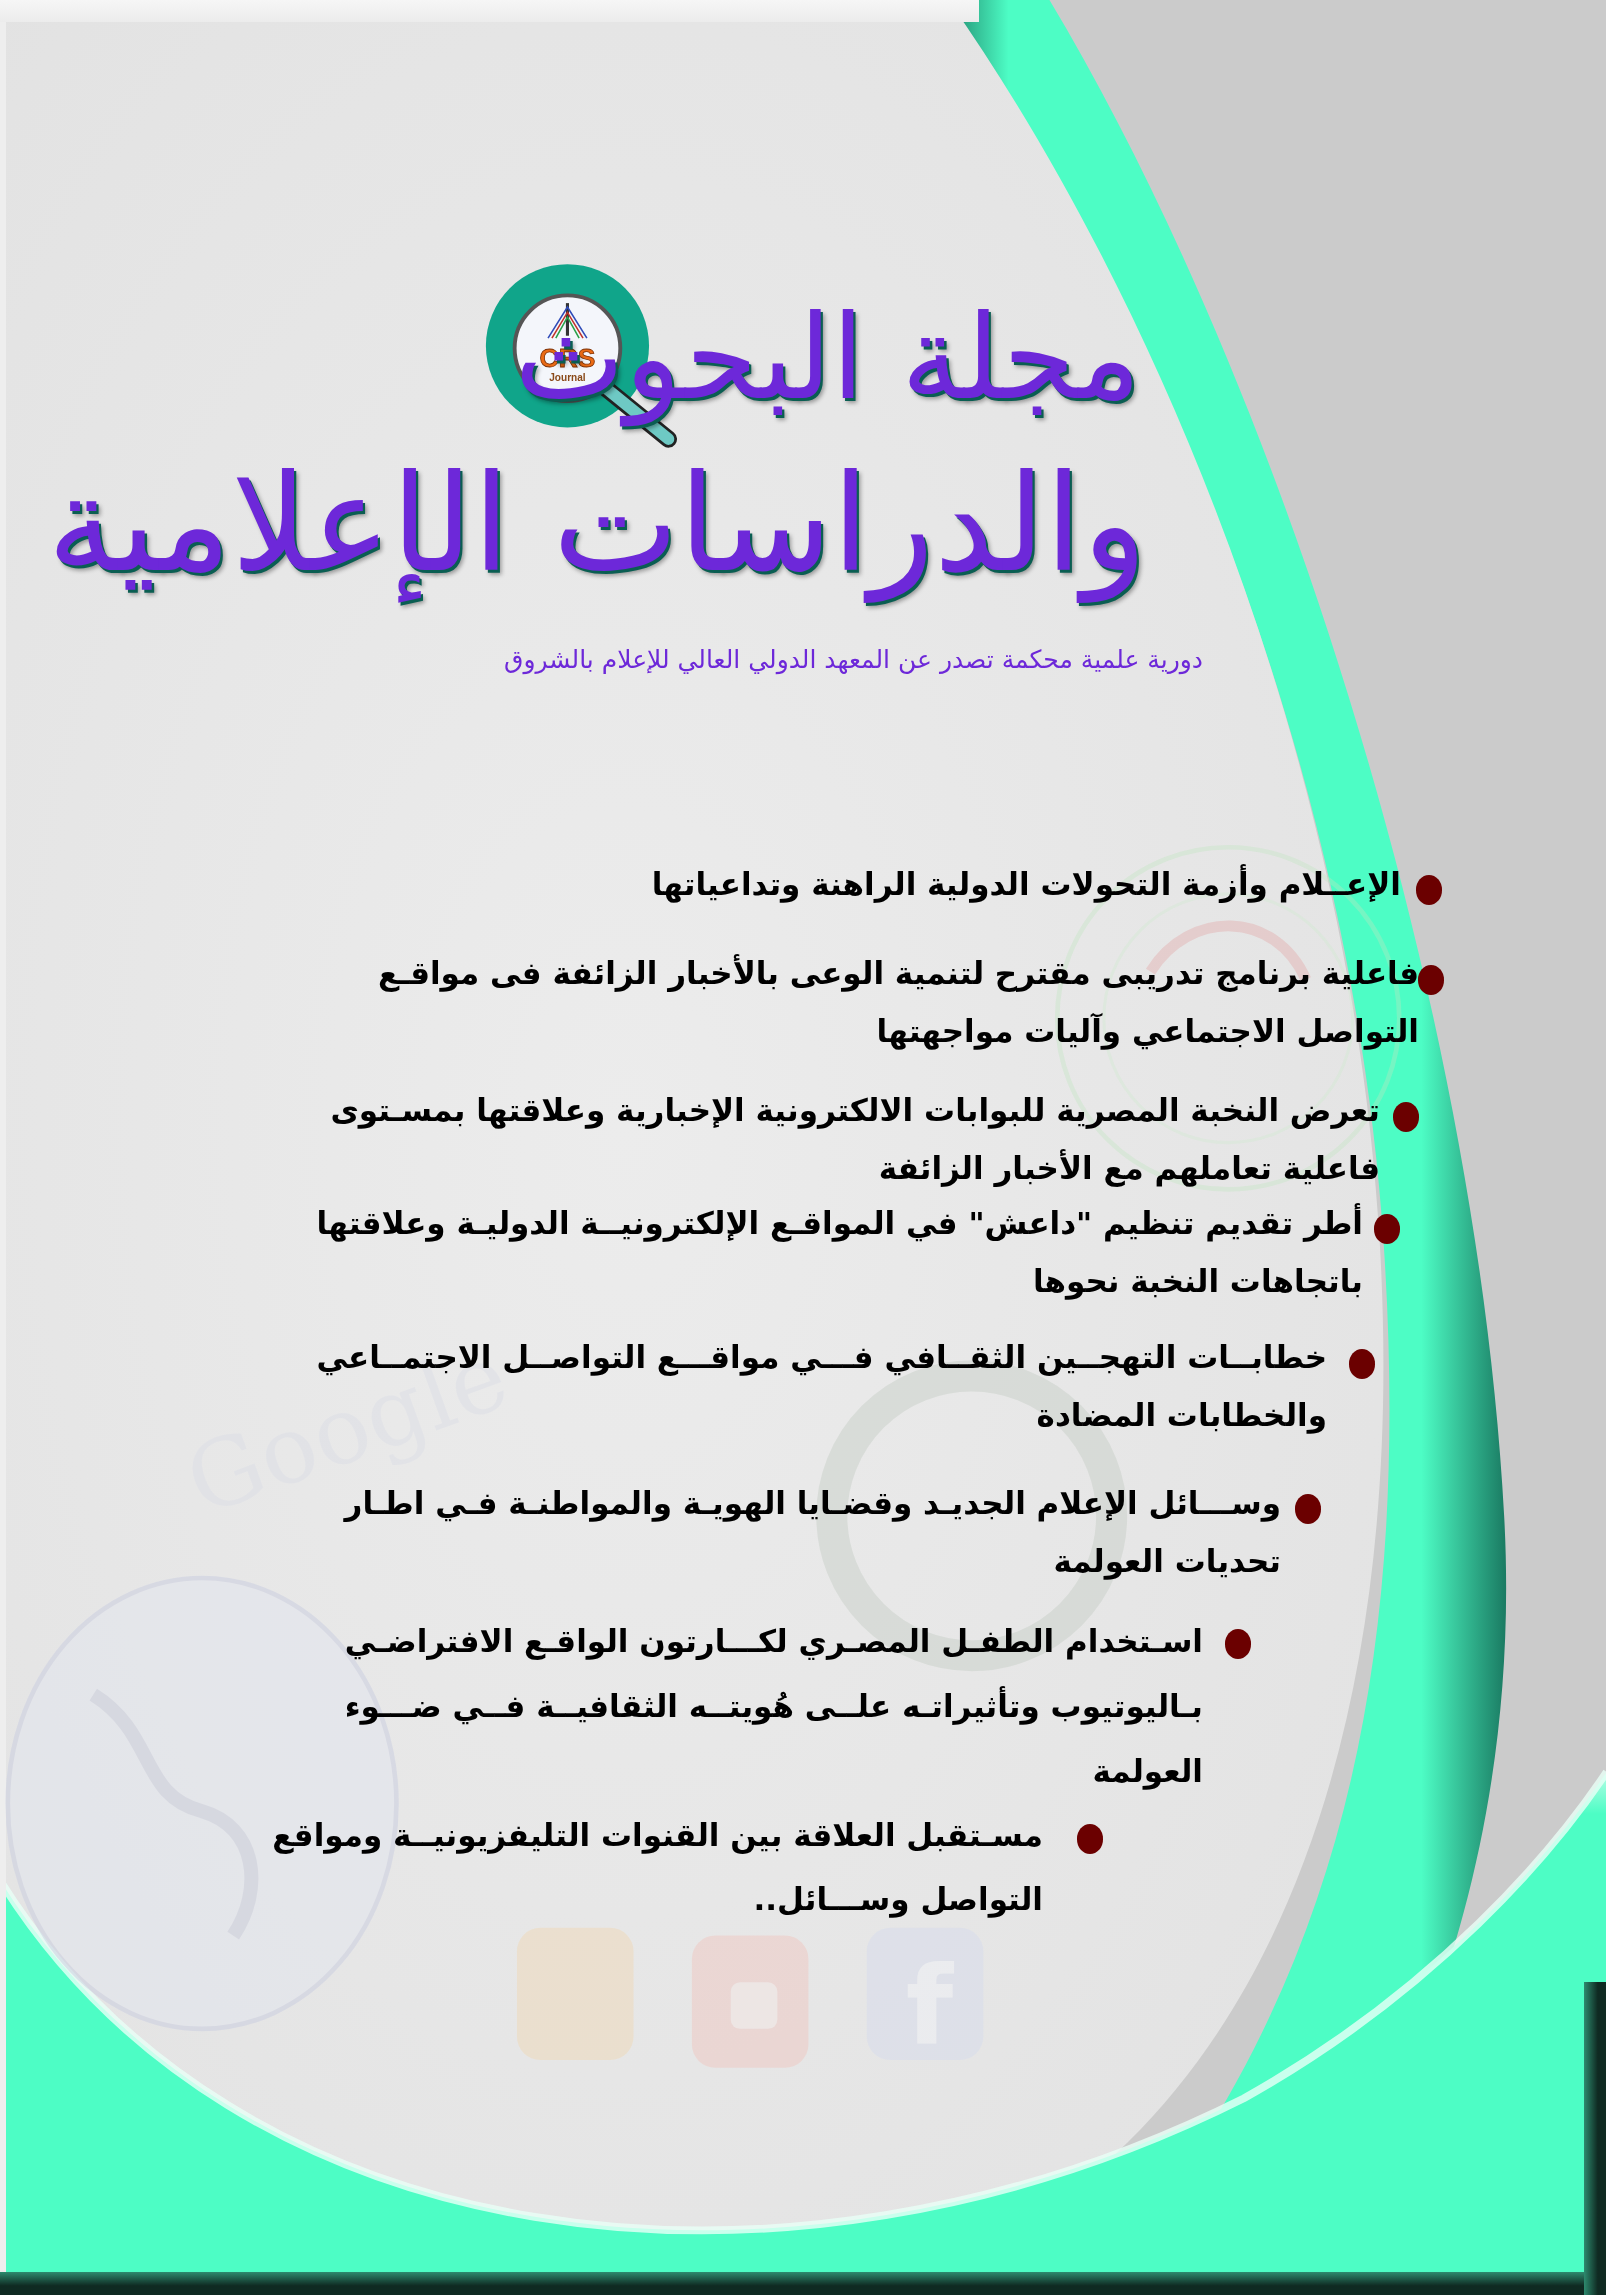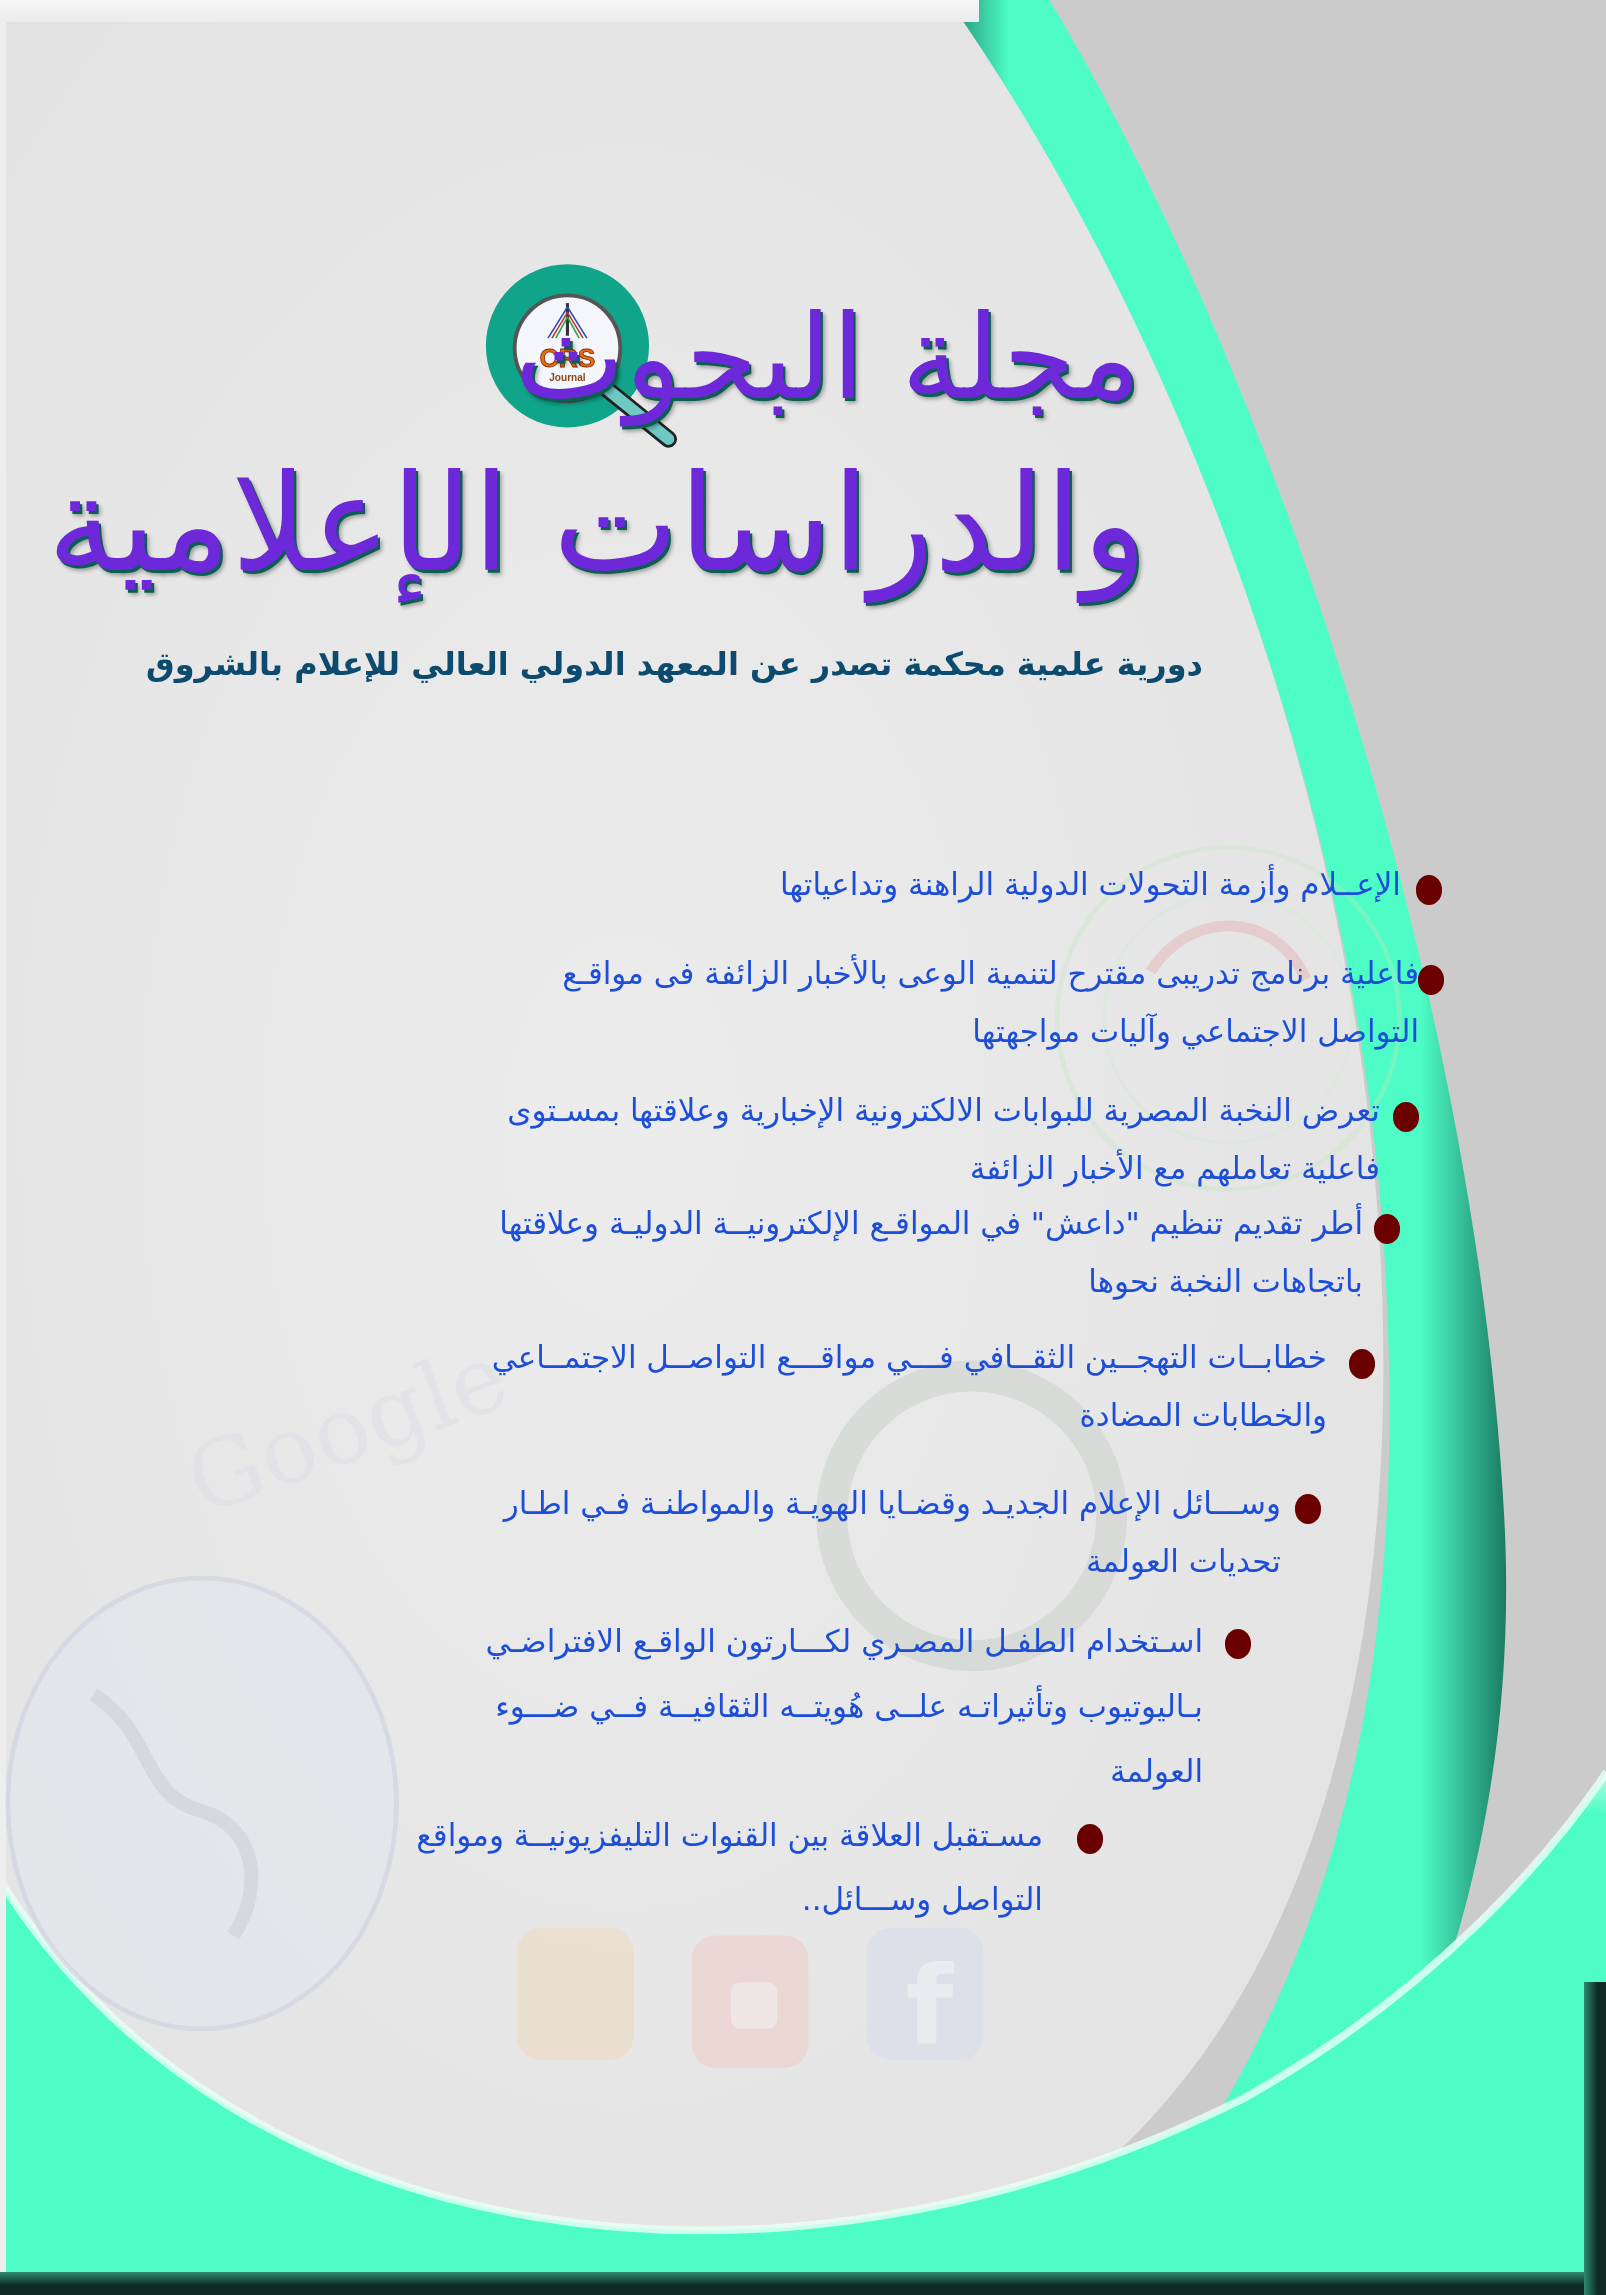--- a/index.html
+++ b/index.html
@@ -11,27 +11,27 @@
   .bottom-bar { position: absolute; left: 0; bottom: 0; width: 1607px; height: 23px; background: linear-gradient(#2d8a6e, #0f2a22 60%); }
   .right-edge { position: absolute; right: 0; top: 1982px; width: 23px; height: 313px; background: linear-gradient(90deg, #2d8a6e, #0f2a22 60%); }
 
   
   .logo { position: absolute; left: 482px; top: 264px; width: 202px; height: 187px; }
   
   .title { position: absolute; color: #6d28d9; font-weight: normal; direction: rtl; 
            text-shadow: 2.3px 3.1px 0 #0a5e52, 3.9px 5.4px 4.7px rgba(0,0,0,0.35); white-space: nowrap; }
   .title-1 { right: 466px; top: 299px; font-size: 117px; letter-spacing: 1.6px; line-height: 1; }
   .title-2 { right: 460px; top: 457px; font-size: 134px; letter-spacing: 1.6px; line-height: 1; }
-  .subtitle { position: absolute; right: 404px; top: 645px; font-size: 32px; font-weight: bold; color: #0c4a6e; direction: rtl; white-space: nowrap; }
+  .subtitle { position: absolute; right: 404px; top: 645px; font-size: 25px; font-weight: normal; color: #6d28d9; direction: rtl; white-space: nowrap; }
   .issue-badge { position: absolute; left: 442px; top: 711px; width: 536px; height: 62px; background: #13a08c;
                  border-radius: 14px 14px 0 0; color: #fff; font-weight: bold; font-size: 28px; direction: rtl;
                  display: flex; align-items: center; justify-content: center; box-shadow: 0 1.6px 2.3px rgba(0,0,0,0.15); }
 
   
-  .article { position: absolute; direction: rtl; text-align: justify; text-align-last: right; color: #1d4ed8; font-weight: normal; }
+  .article { position: absolute; direction: rtl; text-align: justify; text-align-last: right; color: #000000; font-weight: bold; }
   .article .line { display: block; white-space: nowrap; }
   .bullet { position: absolute; width: 26.4px; height: 29.5px; background: #6b0000; border-radius: 50%; }
   .a-text { font-size: 31px; line-height: 58px; }
 
   .watermark { position: absolute; opacity: 0.5; }
 </style>
 </head>
 <body>
 
 <div class="page">

